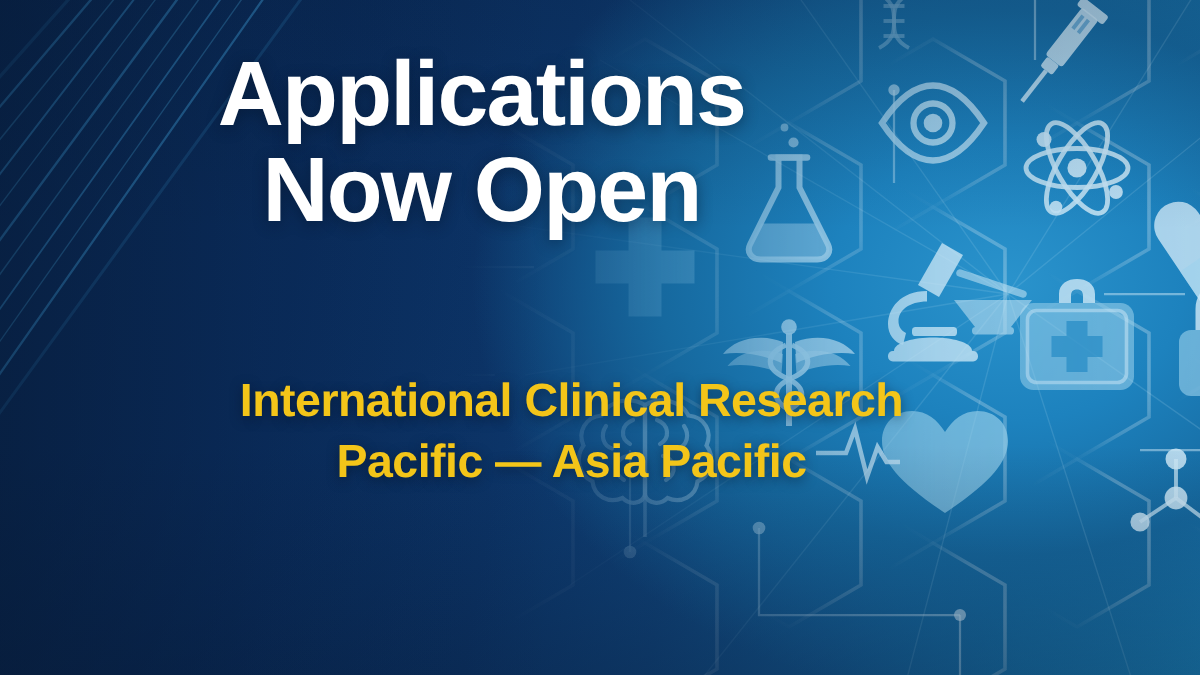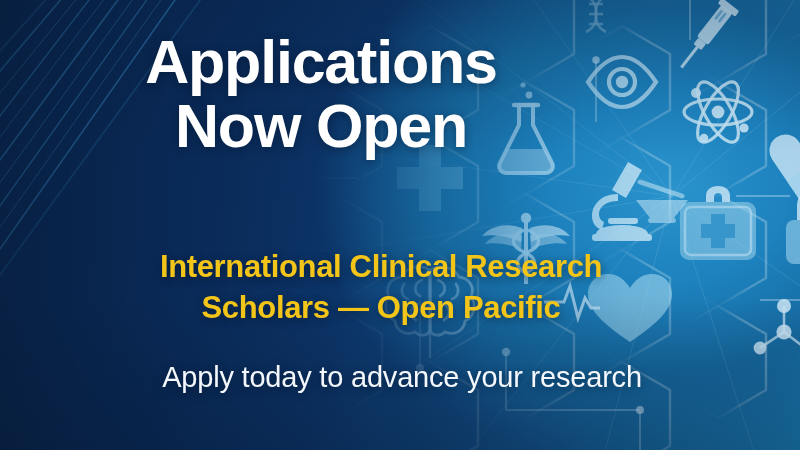--- a/index.html
+++ b/index.html
@@ -354,17 +354,16 @@
     </g>
   </svg>
 
   <div class="bg-vignette"></div>
 
   <div class="content">
     <div class="headline">Applications
 Now Open</div>
 
     <div class="subhead">International Clinical Research
-Scholars — Open Pacific</div>
-
-    <div class="tagline">Apply today to advance your research</div>
+Pacific — Asia Pacific</div>
+
   </div>
 </div>
 
 </body></html>

